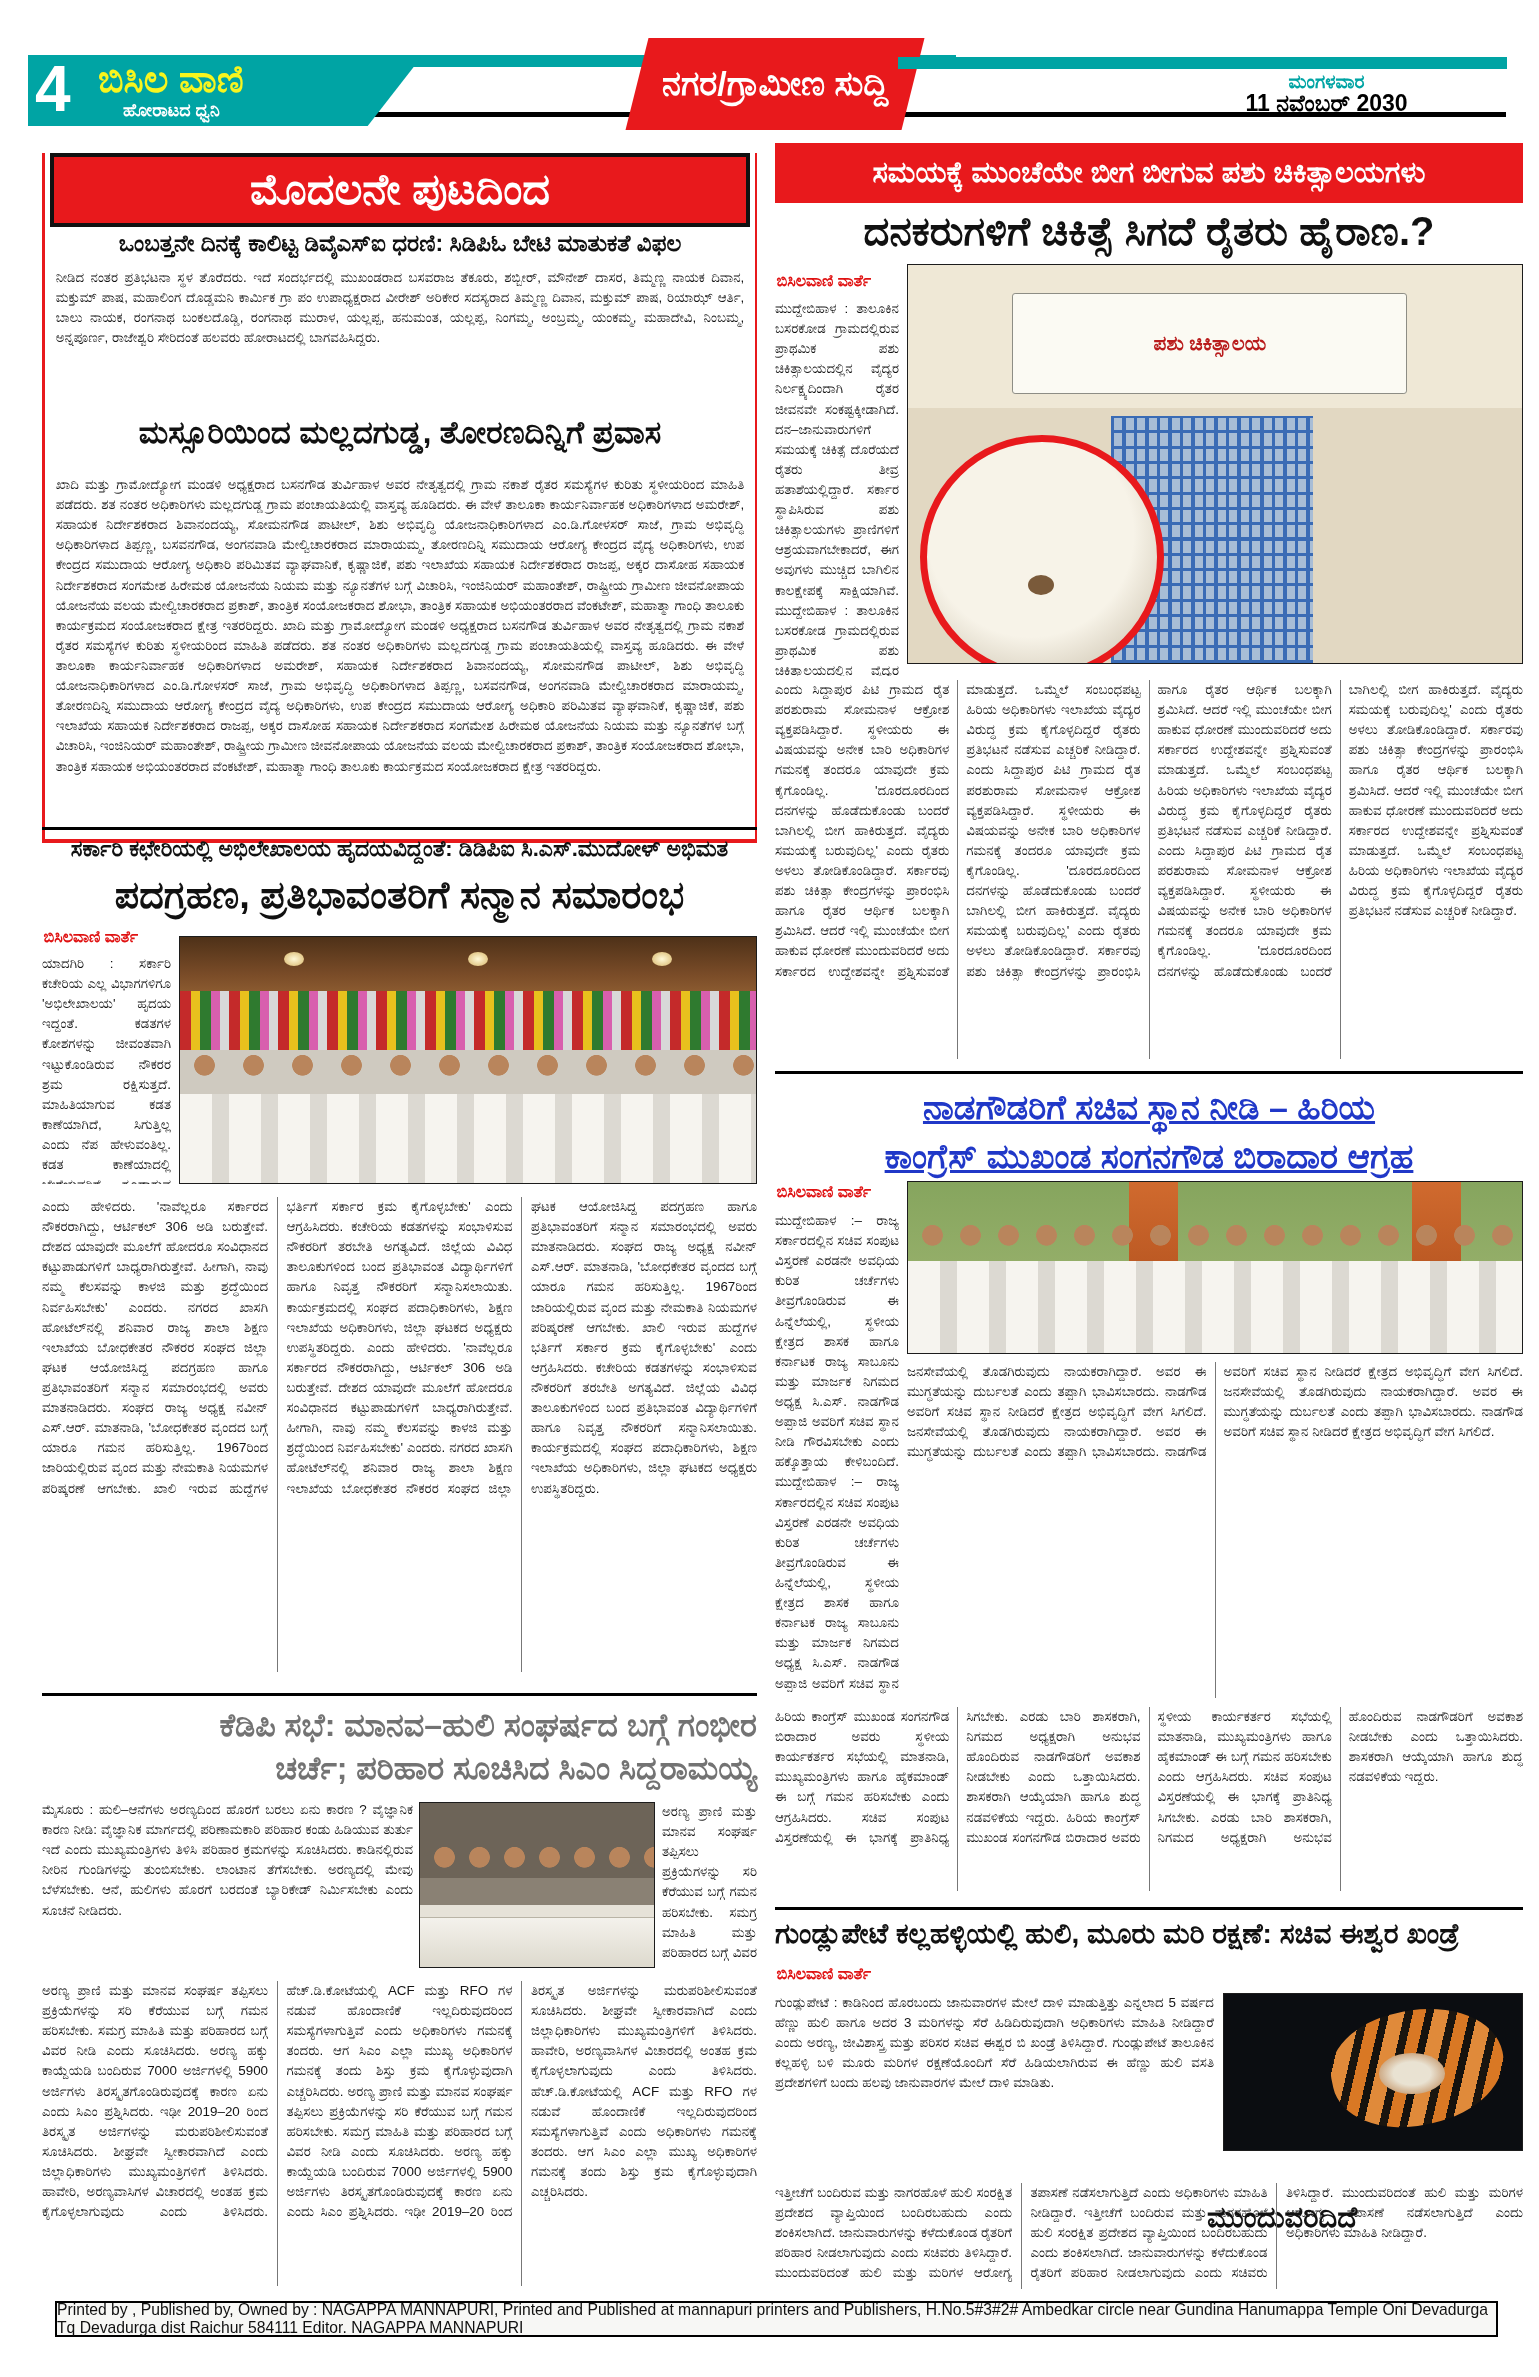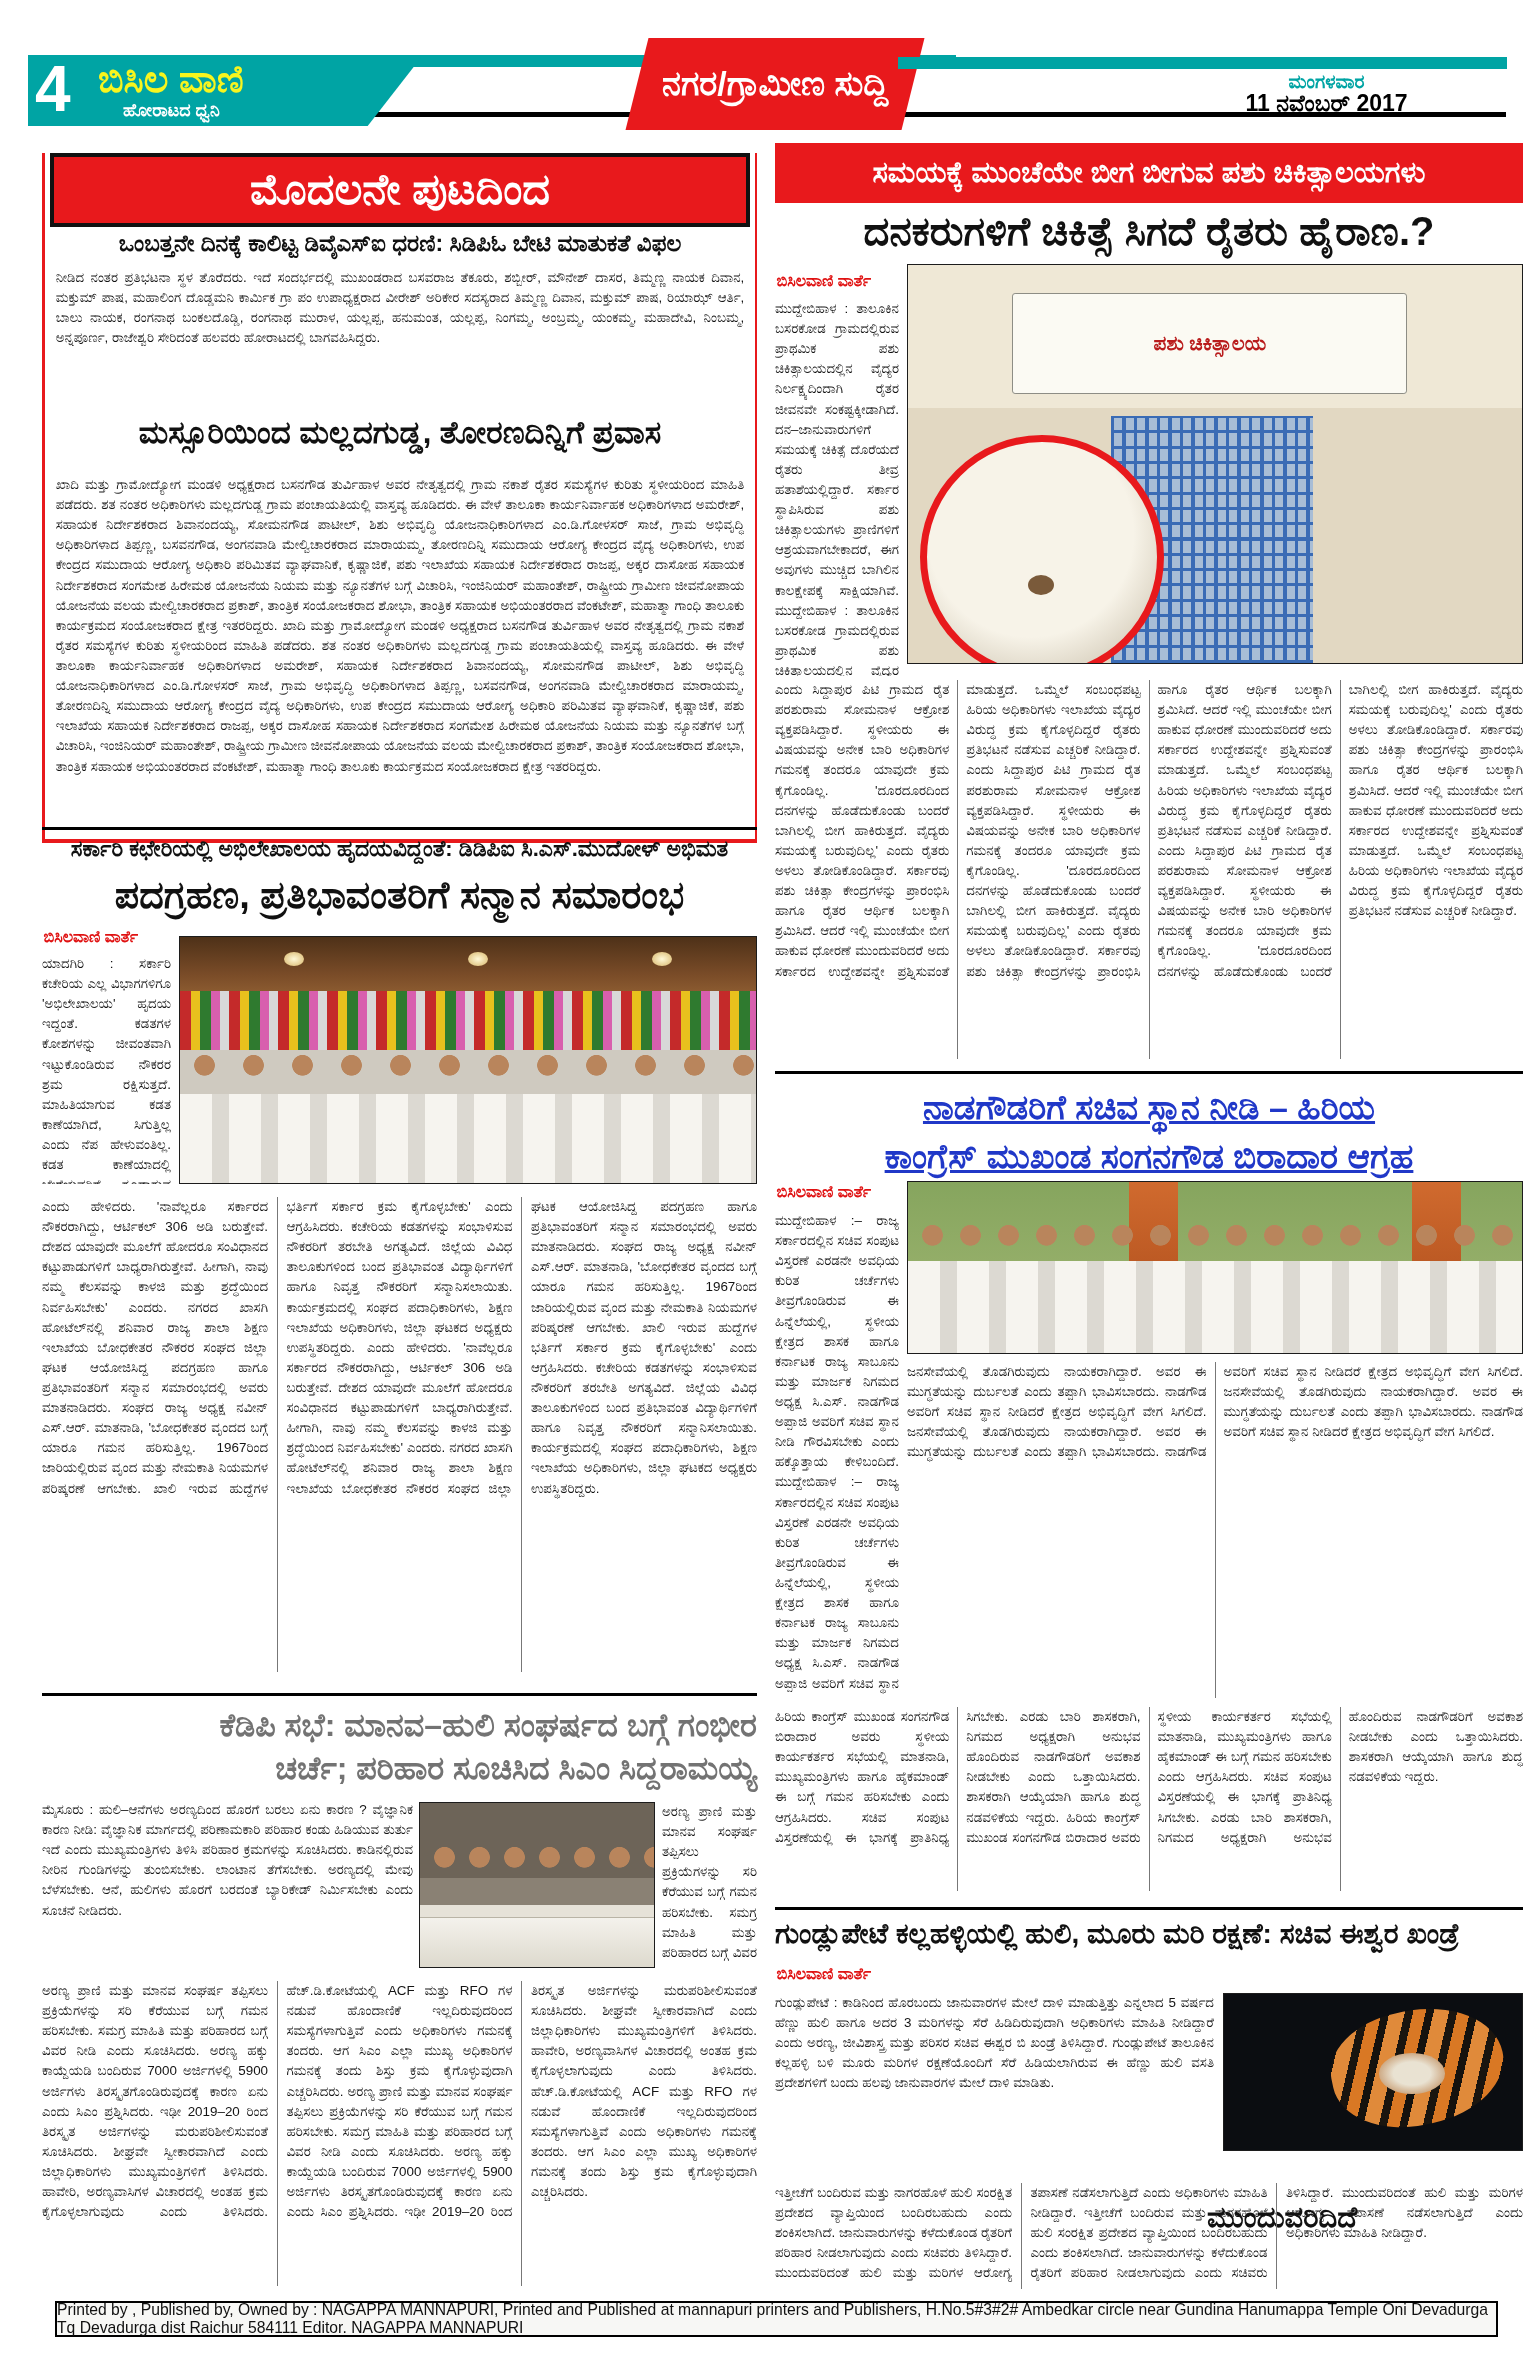--- a/index.html
+++ b/index.html
@@ -75,21 +75,21 @@
   <div class="abs masthead-strip"></div>
   <div class="abs masthead-block"></div>
   <div class="abs" style="left:35px;top:57px;color:#fff;font-weight:bold;font-size:64px;line-height:1;z-index:3;">4</div>
   <div class="abs" style="left:98px;top:58px;color:#f8f51e;font-weight:bold;font-size:38px;z-index:3;">ಬಿಸಿಲ ವಾಣಿ</div>
   <div class="abs" style="left:123px;top:100px;color:#fff;font-weight:bold;font-size:17.6px;z-index:3;">ಹೋರಾಟದ ಧ್ವನಿ</div>
   <div class="abs section-banner">
     <span>ನಗರ/ಗ್ರಾಮೀಣ ಸುದ್ದಿ</span>
   </div>
   <div class="abs teal-strip-right"></div>
   <div class="abs" style="left:1150px;top:71px;width:353px;text-align:center;color:#00a4a4;font-weight:bold;font-size:19px;">ಮಂಗಳವಾರ</div>
-  <div class="abs" style="left:1150px;top:90px;width:353px;text-align:center;color:#000;font-weight:bold;font-size:23px;">11 ನವೆಂಬರ್ 2017</div>
+  <div class="abs" style="left:1150px;top:90px;width:353px;text-align:center;color:#000;font-weight:bold;font-size:23px;">11 ನವೆಂಬರ್ 2030</div>
 
   <div class="abs lead-box">
     <div class="lead-banner">ಮೊದಲನೇ ಪುಟದಿಂದ</div>
     <div class="abs headline center" style="left:6.1px;top:77px;right:6.1px;font-size:23px;">ಒಂಬತ್ತನೇ ದಿನಕ್ಕೆ ಕಾಲಿಟ್ಟ ಡಿವೈಎಸ್‌ಐ ಧರಣಿ: ಸಿಡಿಪಿಓ ಬೇಟಿ ಮಾತುಕತೆ ವಿಫಲ</div>
     <div class="abs just small" style="left:10.7px;top:115px;right:10.7px;height:150px;">
       <span>ನೀಡಿದ ನಂತರ ಪ್ರತಿಭಟನಾ ಸ್ಥಳ ತೊರೆದರು.</span>
       <span>ಇದೆ ಸಂದರ್ಭದಲ್ಲಿ ಮುಖಂಡರಾದ ಬಸವರಾಜ ತೆಕೂರು, ಶಬ್ಬೀರ್, ಮೌನೇಶ್ ದಾಸರ, ತಿಮ್ಮಣ್ಣ ನಾಯಕ ದಿವಾನ, ಮಕ್ತುಮ್ ಪಾಷ, ಮಹಾಲಿಂಗ ದೊಡ್ಡಮನಿ ಕಾರ್ಮಿಕ ಗ್ರಾ ಪಂ ಉಪಾಧ್ಯಕ್ಷರಾದ ವೀರೇಶ್ ಅರಿಕೇರ ಸದಸ್ಯರಾದ ತಿಮ್ಮಣ್ಣ ದಿವಾನ, ಮಕ್ತುಮ್ ಪಾಷ, ರಿಯಾಝ್ ಆರ್ತಿ, ಬಾಲು ನಾಯಕ, ರಂಗನಾಥ ಬಂಕಲದೊಡ್ಡಿ, ರಂಗನಾಥ ಮುರಾಳ, ಯಲ್ಲಪ್ಪ, ಹನುಮಂತ, ಯಲ್ಲಪ್ಪ, ನಿಂಗಮ್ಮ, ಅಂಬ್ರಮ್ಮ, ಯಂಕಮ್ಮ, ಮಹಾದೇವಿ, ನಿಂಬಮ್ಮ, ಅನ್ನಪೂರ್ಣ, ರಾಜೇಶ್ವರಿ ಸೇರಿದಂತೆ ಹಲವರು ಹೋರಾಟದಲ್ಲಿ ಬಾಗವಹಿಸಿದ್ದರು.</span>
     </div>
     <div class="abs headline center" style="left:6.1px;top:262px;right:6.1px;font-size:31px;">ಮಸ್ಸೂರಿಯಿಂದ ಮಲ್ಲದಗುಡ್ಡ, ತೋರಣದಿನ್ನಿಗೆ ಪ್ರವಾಸ</div>
     <div class="abs just small" style="left:10.7px;top:322px;right:10.7px;bottom:9.2px;">ಖಾದಿ ಮತ್ತು ಗ್ರಾಮೋದ್ಯೋಗ ಮಂಡಳಿ ಅಧ್ಯಕ್ಷರಾದ ಬಸನಗೌಡ ತುರ್ವಿಹಾಳ ಅವರ ನೇತೃತ್ವದಲ್ಲಿ ಗ್ರಾಮ ನಕಾಶೆ ರೈತರ ಸಮಸ್ಯೆಗಳ ಕುರಿತು ಸ್ಥಳೀಯರಿಂದ ಮಾಹಿತಿ ಪಡೆದರು. ಶತ ನಂತರ ಅಧಿಕಾರಿಗಳು ಮಲ್ಲದಗುಡ್ಡ ಗ್ರಾಮ ಪಂಚಾಯತಿಯಲ್ಲಿ ವಾಸ್ತವ್ಯ ಹೂಡಿದರು. ಈ ವೇಳೆ ತಾಲೂಕಾ ಕಾರ್ಯನಿರ್ವಾಹಕ ಅಧಿಕಾರಿಗಳಾದ ಅಮರೇಶ್, ಸಹಾಯಕ ನಿರ್ದೇಶಕರಾದ ಶಿವಾನಂದಯ್ಯ, ಸೋಮನಗೌಡ ಪಾಟೀಲ್, ಶಿಶು ಅಭಿವೃದ್ಧಿ ಯೋಜನಾಧಿಕಾರಿಗಳಾದ ಎಂ.ಡಿ.ಗೋಳಸರ್ ಸಾಜೆ, ಗ್ರಾಮ ಅಭಿವೃದ್ಧಿ ಅಧಿಕಾರಿಗಳಾದ ತಿಪ್ಪಣ್ಣ, ಬಸವನಗೌಡ, ಅಂಗನವಾಡಿ ಮೇಲ್ವಿಚಾರಕರಾದ ಮಾರಾಯಮ್ಮ, ತೋರಣದಿನ್ನಿ ಸಮುದಾಯ ಆರೋಗ್ಯ ಕೇಂದ್ರದ ವೈದ್ಯ ಅಧಿಕಾರಿಗಳು, ಉಪ ಕೇಂದ್ರದ ಸಮುದಾಯ ಆರೋಗ್ಯ ಅಧಿಕಾರಿ ಪರಿಮಿತವ ವ್ಯಾಘವಾನಿಕೆ, ಕೃಷ್ಣಾಜಿಕೆ, ಪಶು ಇಲಾಖೆಯ ಸಹಾಯಕ ನಿರ್ದೇಶಕರಾದ ರಾಜಪ್ಪ, ಅಕ್ಕರ ದಾಸೋಹ ಸಹಾಯಕ ನಿರ್ದೇಶಕರಾದ ಸಂಗಮೇಶ ಹಿರೇಮಠ ಯೋಜನೆಯ ನಿಯಮ ಮತ್ತು ನ್ಯೂನತೆಗಳ ಬಗ್ಗೆ ವಿಚಾರಿಸಿ, ಇಂಜಿನಿಯರ್ ಮಹಾಂತೇಶ್, ರಾಷ್ಟ್ರೀಯ ಗ್ರಾಮೀಣ ಜೀವನೋಪಾಯ ಯೋಜನೆಯ ವಲಯ ಮೇಲ್ವಿಚಾರಕರಾದ ಪ್ರಕಾಶ್, ತಾಂತ್ರಿಕ ಸಂಯೋಜಕರಾದ ಶೋಭಾ, ತಾಂತ್ರಿಕ ಸಹಾಯಕ ಅಭಿಯಂತರರಾದ ವೆಂಕಟೇಶ್, ಮಹಾತ್ಮಾ ಗಾಂಧಿ ತಾಲೂಕು ಕಾರ್ಯಕ್ರಮದ ಸಂಯೋಜಕರಾದ ಕ್ಷೇತ್ರ ಇತರರಿದ್ದರು. ಖಾದಿ ಮತ್ತು ಗ್ರಾಮೋದ್ಯೋಗ ಮಂಡಳಿ ಅಧ್ಯಕ್ಷರಾದ ಬಸನಗೌಡ ತುರ್ವಿಹಾಳ ಅವರ ನೇತೃತ್ವದಲ್ಲಿ ಗ್ರಾಮ ನಕಾಶೆ ರೈತರ ಸಮಸ್ಯೆಗಳ ಕುರಿತು ಸ್ಥಳೀಯರಿಂದ ಮಾಹಿತಿ ಪಡೆದರು. ಶತ ನಂತರ ಅಧಿಕಾರಿಗಳು ಮಲ್ಲದಗುಡ್ಡ ಗ್ರಾಮ ಪಂಚಾಯತಿಯಲ್ಲಿ ವಾಸ್ತವ್ಯ ಹೂಡಿದರು. ಈ ವೇಳೆ ತಾಲೂಕಾ ಕಾರ್ಯನಿರ್ವಾಹಕ ಅಧಿಕಾರಿಗಳಾದ ಅಮರೇಶ್, ಸಹಾಯಕ ನಿರ್ದೇಶಕರಾದ ಶಿವಾನಂದಯ್ಯ, ಸೋಮನಗೌಡ ಪಾಟೀಲ್, ಶಿಶು ಅಭಿವೃದ್ಧಿ ಯೋಜನಾಧಿಕಾರಿಗಳಾದ ಎಂ.ಡಿ.ಗೋಳಸರ್ ಸಾಜೆ, ಗ್ರಾಮ ಅಭಿವೃದ್ಧಿ ಅಧಿಕಾರಿಗಳಾದ ತಿಪ್ಪಣ್ಣ, ಬಸವನಗೌಡ, ಅಂಗನವಾಡಿ ಮೇಲ್ವಿಚಾರಕರಾದ ಮಾರಾಯಮ್ಮ, ತೋರಣದಿನ್ನಿ ಸಮುದಾಯ ಆರೋಗ್ಯ ಕೇಂದ್ರದ ವೈದ್ಯ ಅಧಿಕಾರಿಗಳು, ಉಪ ಕೇಂದ್ರದ ಸಮುದಾಯ ಆರೋಗ್ಯ ಅಧಿಕಾರಿ ಪರಿಮಿತವ ವ್ಯಾಘವಾನಿಕೆ, ಕೃಷ್ಣಾಜಿಕೆ, ಪಶು ಇಲಾಖೆಯ ಸಹಾಯಕ ನಿರ್ದೇಶಕರಾದ ರಾಜಪ್ಪ, ಅಕ್ಕರ ದಾಸೋಹ ಸಹಾಯಕ ನಿರ್ದೇಶಕರಾದ ಸಂಗಮೇಶ ಹಿರೇಮಠ ಯೋಜನೆಯ ನಿಯಮ ಮತ್ತು ನ್ಯೂನತೆಗಳ ಬಗ್ಗೆ ವಿಚಾರಿಸಿ, ಇಂಜಿನಿಯರ್ ಮಹಾಂತೇಶ್, ರಾಷ್ಟ್ರೀಯ ಗ್ರಾಮೀಣ ಜೀವನೋಪಾಯ ಯೋಜನೆಯ ವಲಯ ಮೇಲ್ವಿಚಾರಕರಾದ ಪ್ರಕಾಶ್, ತಾಂತ್ರಿಕ ಸಂಯೋಜಕರಾದ ಶೋಭಾ, ತಾಂತ್ರಿಕ ಸಹಾಯಕ ಅಭಿಯಂತರರಾದ ವೆಂಕಟೇಶ್, ಮಹಾತ್ಮಾ ಗಾಂಧಿ ತಾಲೂಕು ಕಾರ್ಯಕ್ರಮದ ಸಂಯೋಜಕರಾದ ಕ್ಷೇತ್ರ ಇತರರಿದ್ದರು.</div>

